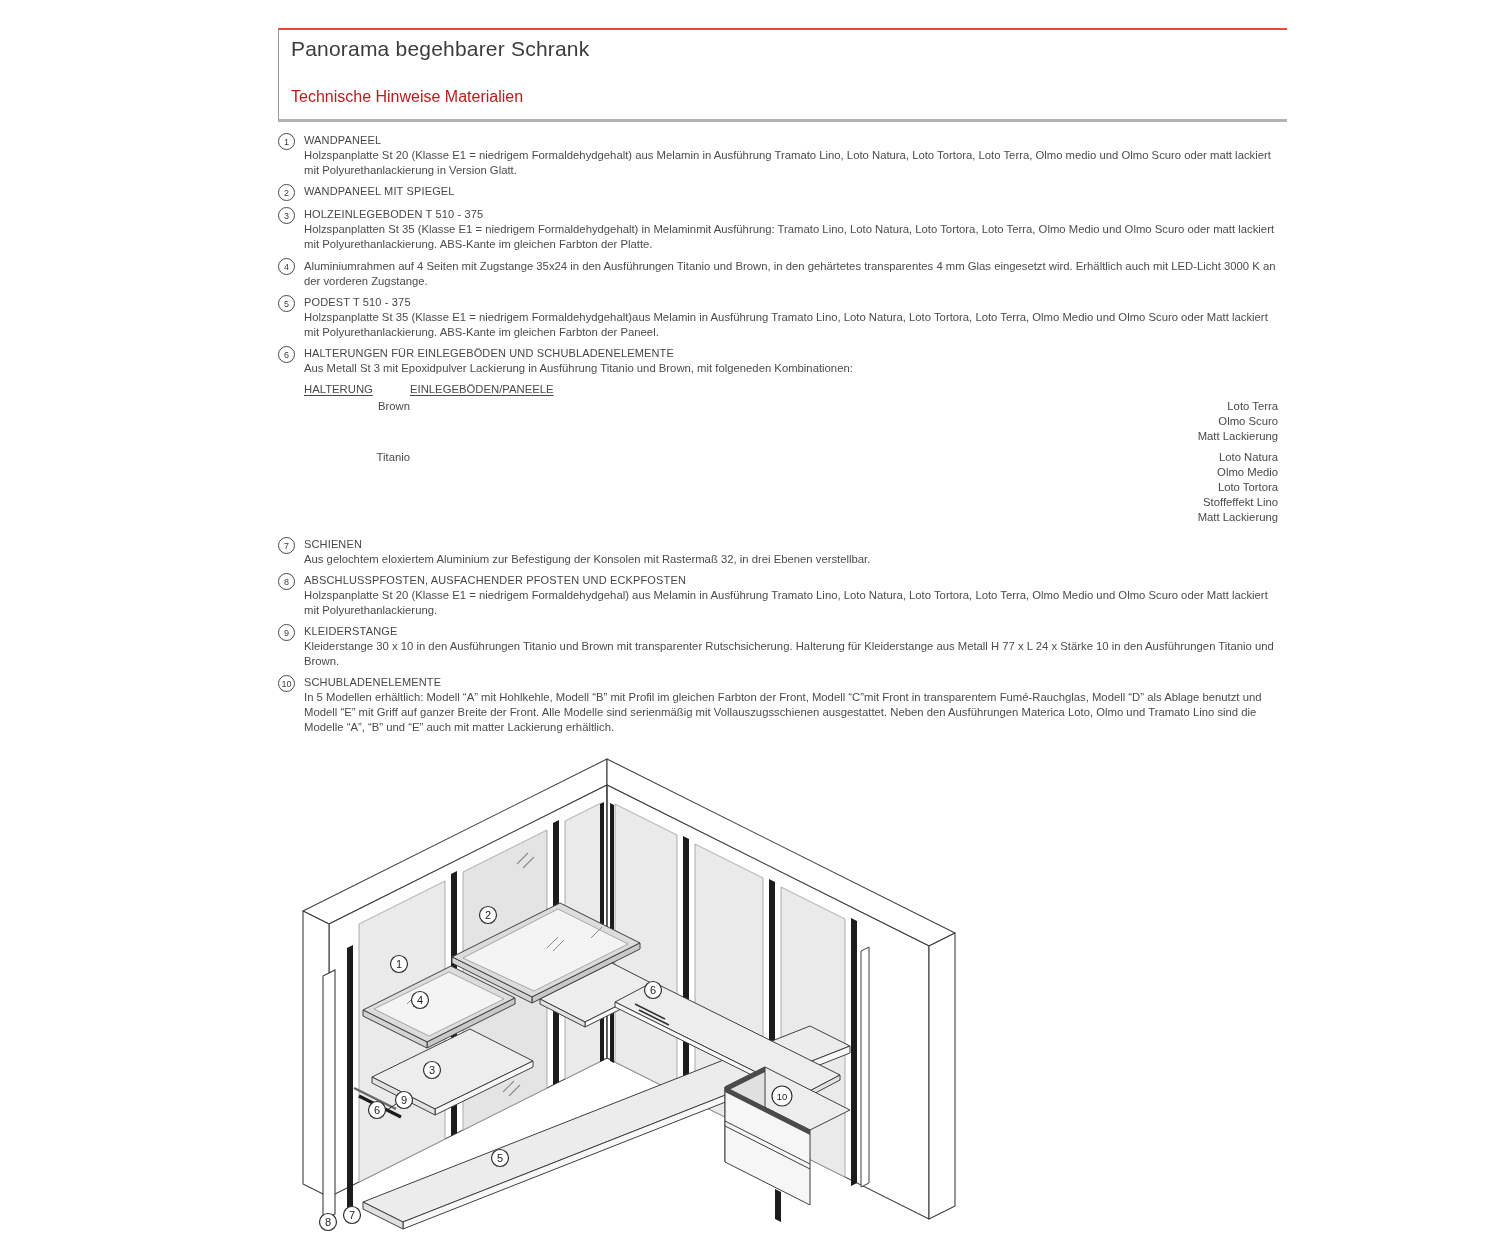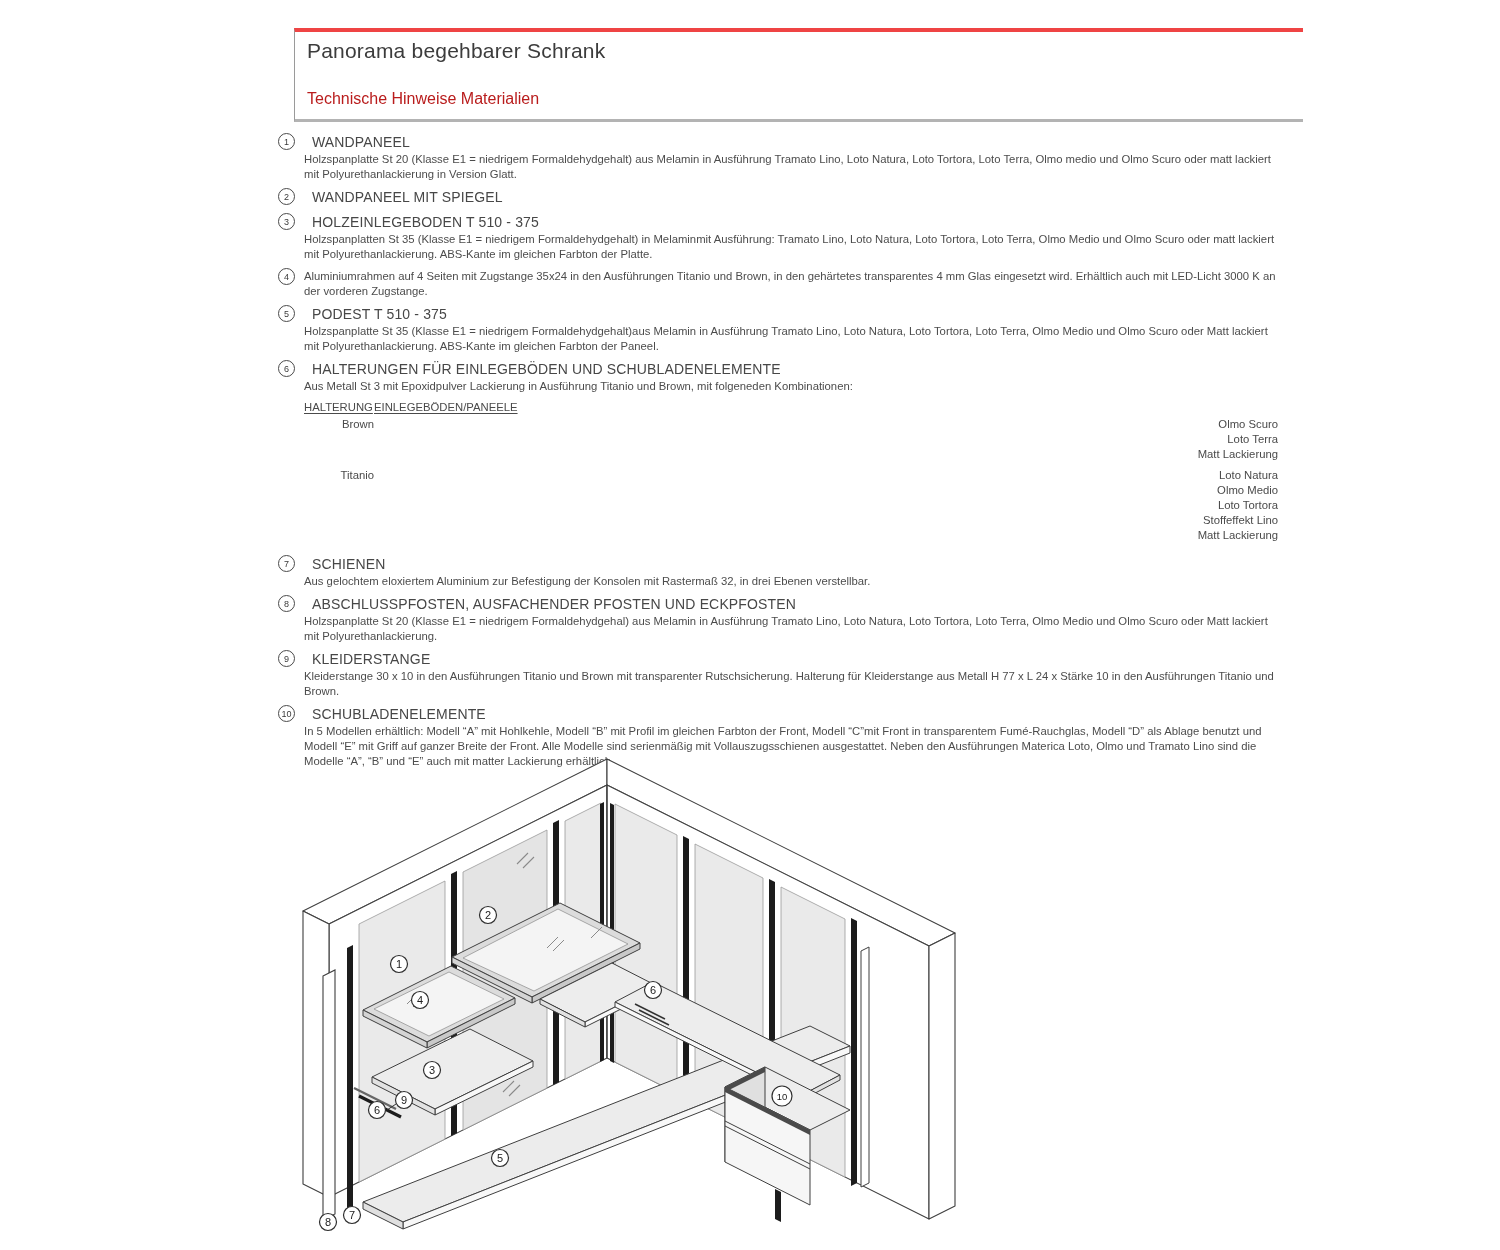--- a/index.html
+++ b/index.html
@@ -1,35 +1,35 @@
 <!DOCTYPE html>
 <html><head>
 <meta charset="utf-8">
 <style>
   html,body{margin:0;padding:0;background:#ffffff;}
   .page{position:relative;width:1500px;height:1250px;background:#fff;overflow:hidden;
         font-family:"Liberation Sans","DejaVu Sans",sans-serif;color:#4a4a4a;}
   
   .header-box{position:absolute;left:278px;top:28px;width:1009px;height:94px;
-    border-top:4px solid #ef4444;border-bottom:3px solid #b3b3b3;border-left:1px solid #9a9a9a;
-    box-sizing:border-box;padding:7px 0 0 12px;margin-left:16px;}
+    border-top:2px solid #ef4444;border-bottom:3px solid #b3b3b3;border-left:1px solid #9a9a9a;
+    box-sizing:border-box;padding:7px 0 0 12px;}
   .page-title{font-size:21px;color:#3c3c3c;font-weight:400;letter-spacing:.2px;}
   .page-subtitle{font-size:16px;color:#b91c1c;font-weight:400;margin-top:27px;}
   
   .spec-list{position:absolute;left:278px;top:134px;width:1000px;}
   .item{display:flex;gap:9px;margin-bottom:7px;}
   .badge{flex:0 0 auto;width:15px;height:15px;border:1.2px solid #4a4a4a;border-radius:50%;
     display:flex;align-items:center;justify-content:center;font-size:9px;color:#3a3a3a;margin-top:-1px;}
   .item-content{flex:1;min-width:0;}
-  .item-heading{font-size:14px;color:#474747;letter-spacing:.15px;margin-bottom:2px;margin-left:8px;}
+  .item-heading{font-size:11px;color:#474747;letter-spacing:.15px;margin-bottom:2px;}
   .item-body{font-size:11.3px;line-height:15px;color:#4c4c4c;}
   
   .mat-table{margin:6px 0 4px 0;font-size:11.3px;line-height:15px;}
   .mat-row{display:flex;}
-  .mat-c1{width:70px;flex:0 0 auto;}
+  .mat-c1{width:106px;flex:0 0 auto;}
   .mat-c2{flex:1;}
   .u{text-decoration:underline;text-underline-offset:2px;}
   .mat-head{margin-bottom:2px;}
   .mat-group{display:flex;margin-bottom:6px;text-align:right;}
   .mat-vals div{line-height:15px;}
   
   .drawing{position:absolute;left:295px;top:752px;width:680px;height:500px;}
   svg text{font-family:"Liberation Sans","DejaVu Sans",sans-serif;}
 </style>
 </head>
@@ -88,22 +88,22 @@
         <div class="item-heading">HALTERUNGEN FÜR EINLEGEBÖDEN UND SCHUBLADENELEMENTE</div>
         <div class="item-body">Aus Metall St 3 mit Epoxidpulver Lackierung in Ausführung Titanio und Brown, mit folgeneden Kombinationen:</div>
         <div class="mat-table">
           <div class="mat-row mat-head">
             <span class="mat-c1"><span class="u">HALTERUNG</span></span>
             <span class="mat-c2"><span class="u">EINLEGEBÖDEN/PANEELE</span></span>
           </div>
           <div class="mat-group">
             <span class="mat-c1">Brown</span>
             <span class="mat-c2 mat-vals">
+              <div>Loto Terra</div>
               <div>Olmo Scuro</div>
-              <div>Loto Terra</div>
               <div>Matt Lackierung</div>
             </span>
           </div>
           <div class="mat-group">
             <span class="mat-c1">Titanio</span>
             <span class="mat-c2 mat-vals">
               <div>Loto Natura</div>
               <div>Olmo Medio</div>
               <div>Loto Tortora</div>
               <div>Stoffeffekt Lino</div>

